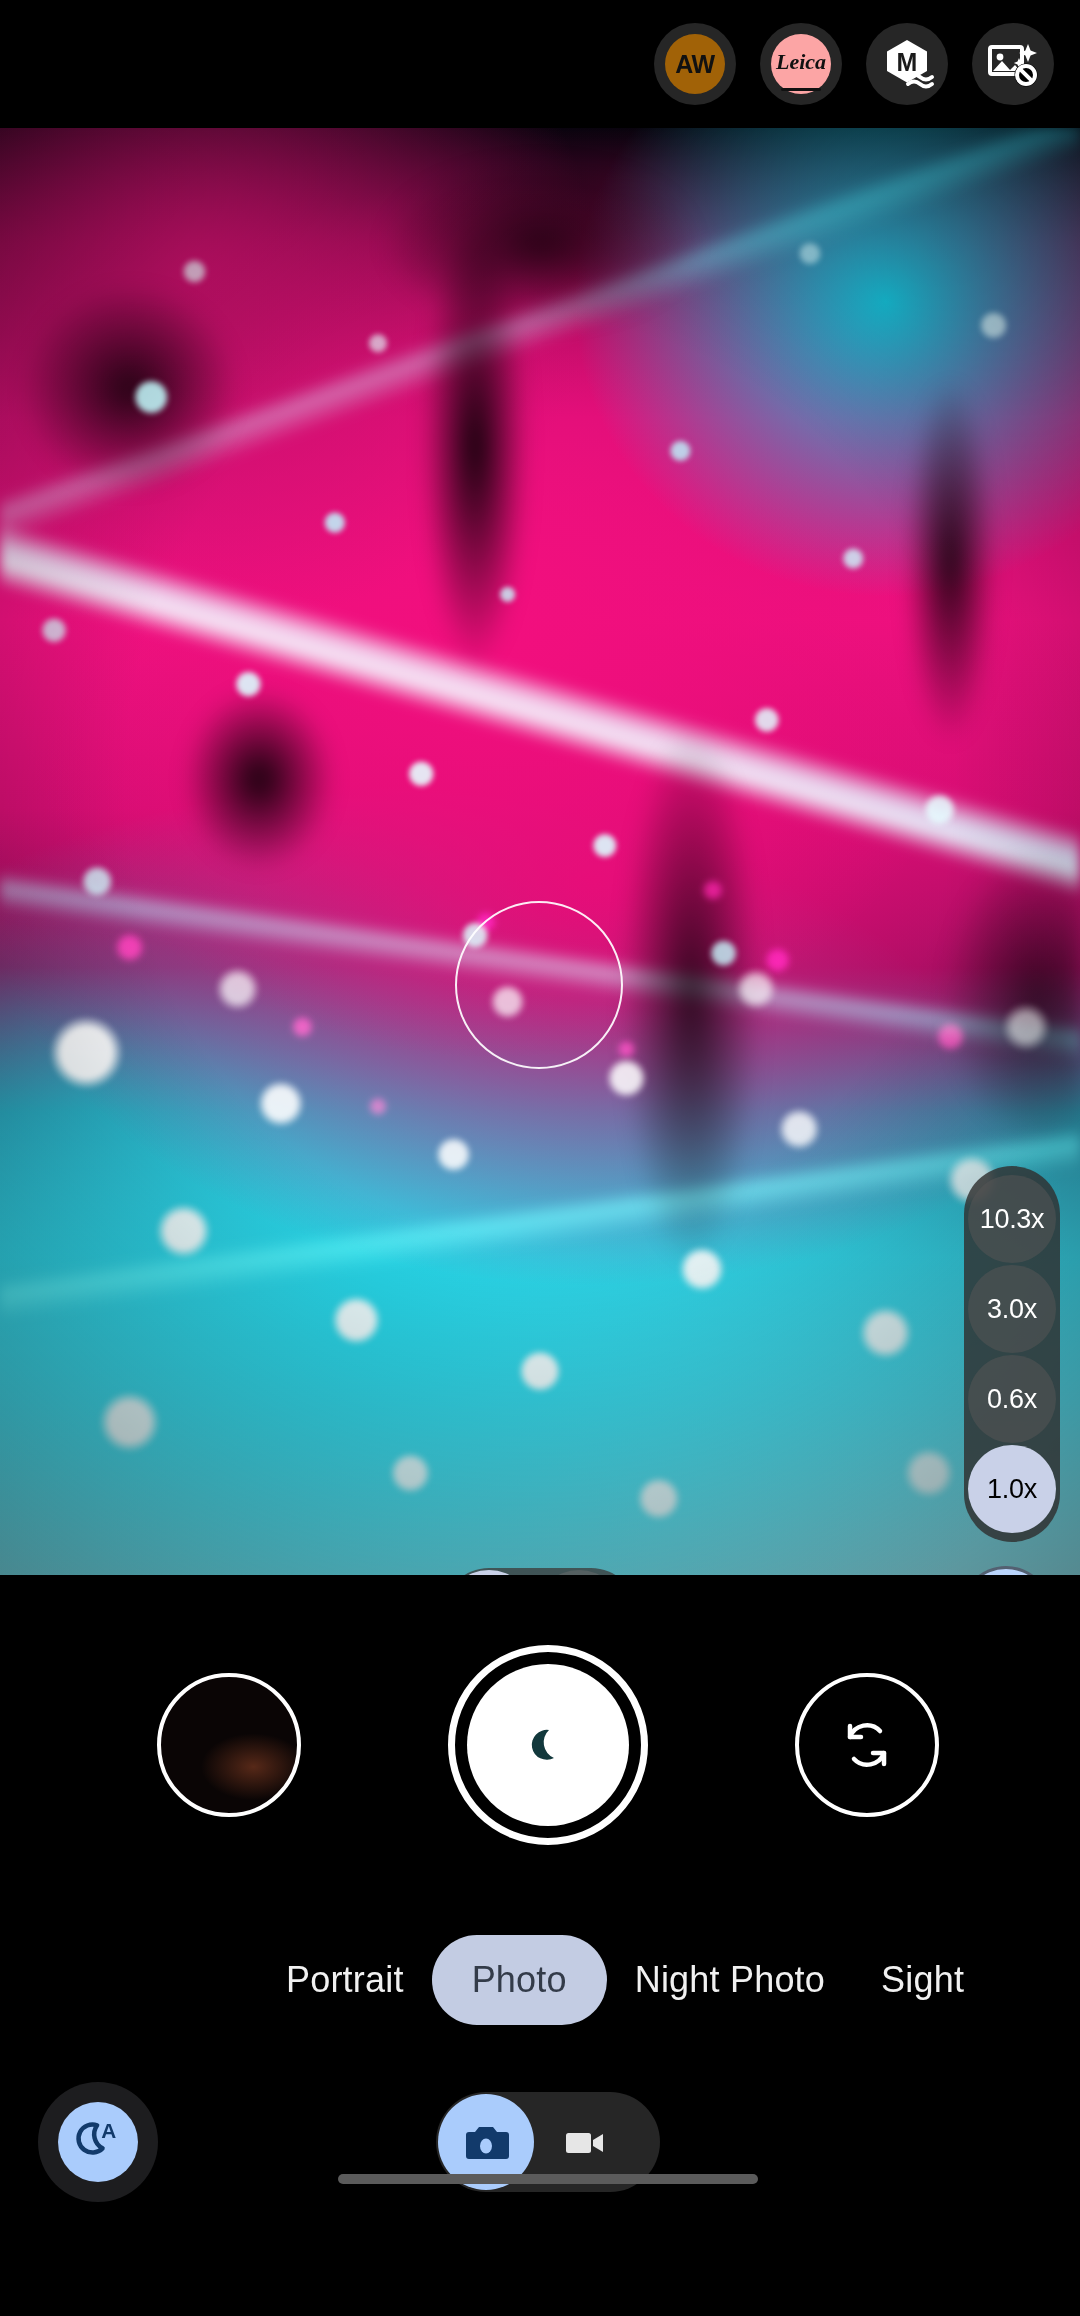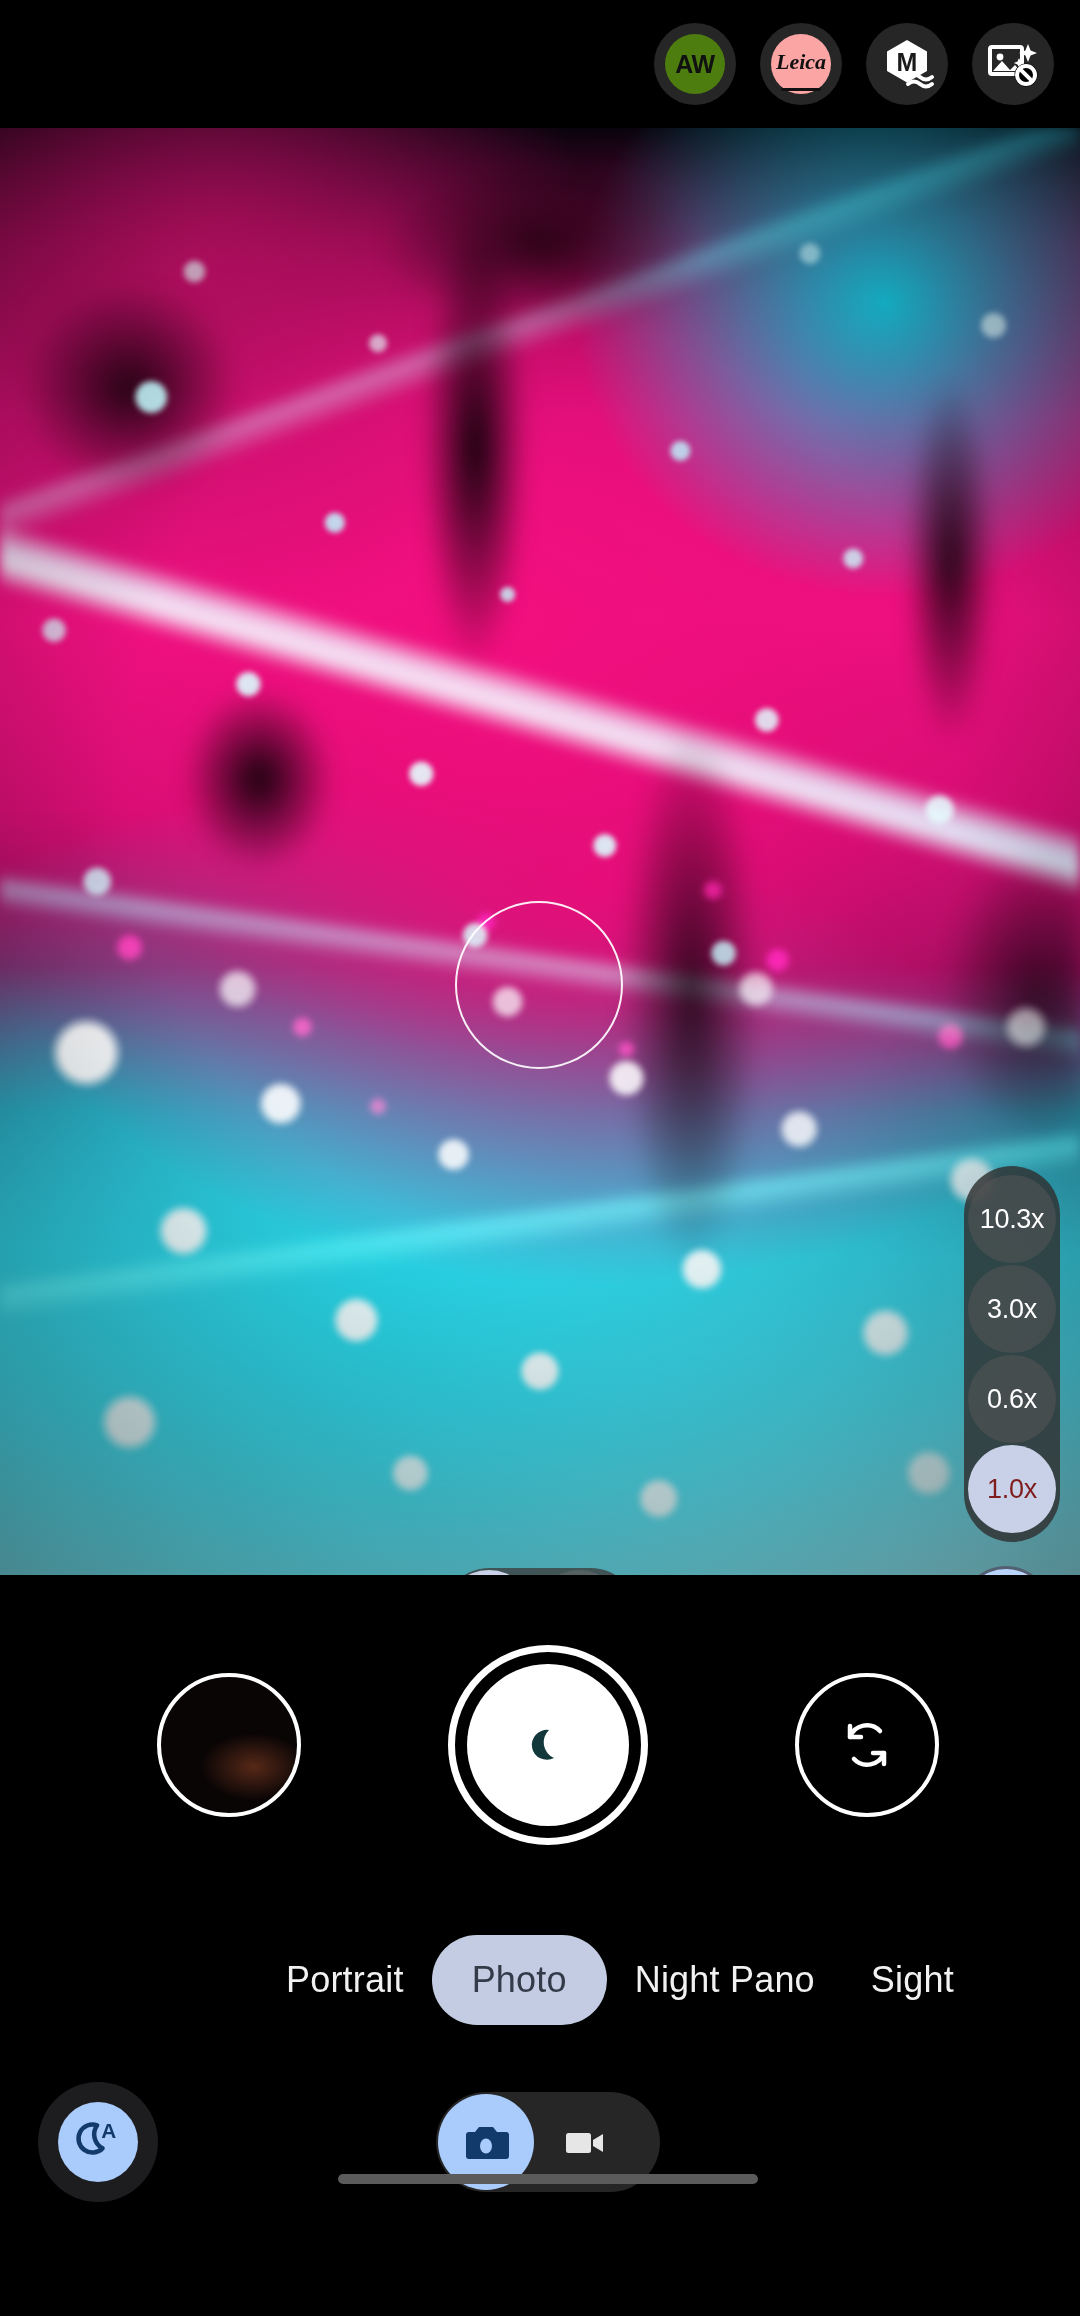--- a/index.html
+++ b/index.html
@@ -46,21 +46,21 @@
     display: flex;
     align-items: center;
     justify-content: center;
     position: relative;
     flex: none;
   }
   .badge-circle {
     width: 60px;
     height: 60px;
     border-radius: 50%;
-    background: #4d7c0f;
+    background: #a16207;
     display: flex;
     align-items: center;
     justify-content: center;
     color: #111;
     font-weight: bold;
     font-size: 25px;
     letter-spacing: -0.5px;
     text-align: center;
   }
   .leica-circle {
@@ -261,21 +261,21 @@
     align-items: center;
     justify-content: center;
     color: #ffffff;
     font-size: 27px;
     background: rgba(85,85,85,0.55);
     margin: 1px 0;
     letter-spacing: -0.3px;
   }
   .zoom-item.active {
     background: #c9d1e8;
-    color: #7f1d1d;
+    color: #000000;
   }
 
   
   .lens-pill {
     position: absolute;
     left: 443px;
     top: 1440px;
     width: 194px;
     height: 92px;
     border-radius: 46px;
@@ -572,21 +572,21 @@
           <path d="M56 47 A18 18 0 0 1 26 53" fill="none" stroke="#ffffff" stroke-width="4.5" stroke-linecap="round"></path>
           <polyline points="22,20 22,31 33,31" fill="none" stroke="#ffffff" stroke-width="4.5" stroke-linecap="round" stroke-linejoin="round"></polyline>
           <polyline points="56,58 56,47 45,47" fill="none" stroke="#ffffff" stroke-width="4.5" stroke-linecap="round" stroke-linejoin="round"></polyline>
         </svg>
       </div>
     </div>
 
     <div class="mode-strip">
       <div class="mode-item">Portrait</div>
       <div class="mode-item active">Photo</div>
-      <div class="mode-item">Night Pano</div>
+      <div class="mode-item">Night Photo</div>
       <div class="mode-item">Sight</div>
     </div>
 
     <div class="bottom-bar">
 
       <div class="night-toggle">
         <div class="night-toggle-inner">
           <svg width="56" height="56" viewBox="0 0 62 62">
             <path d="M36 38 A15.5 15.5 0 1 1 30 12.5 A17.5 17.5 0 0 0 36 38 Z" fill="none" stroke="#123a6b" stroke-width="5" stroke-linejoin="round"></path>
             <text x="43" y="27" text-anchor="middle" font-family="Liberation Sans, sans-serif" font-size="23" font-weight="bold" fill="#123a6b">A</text>

